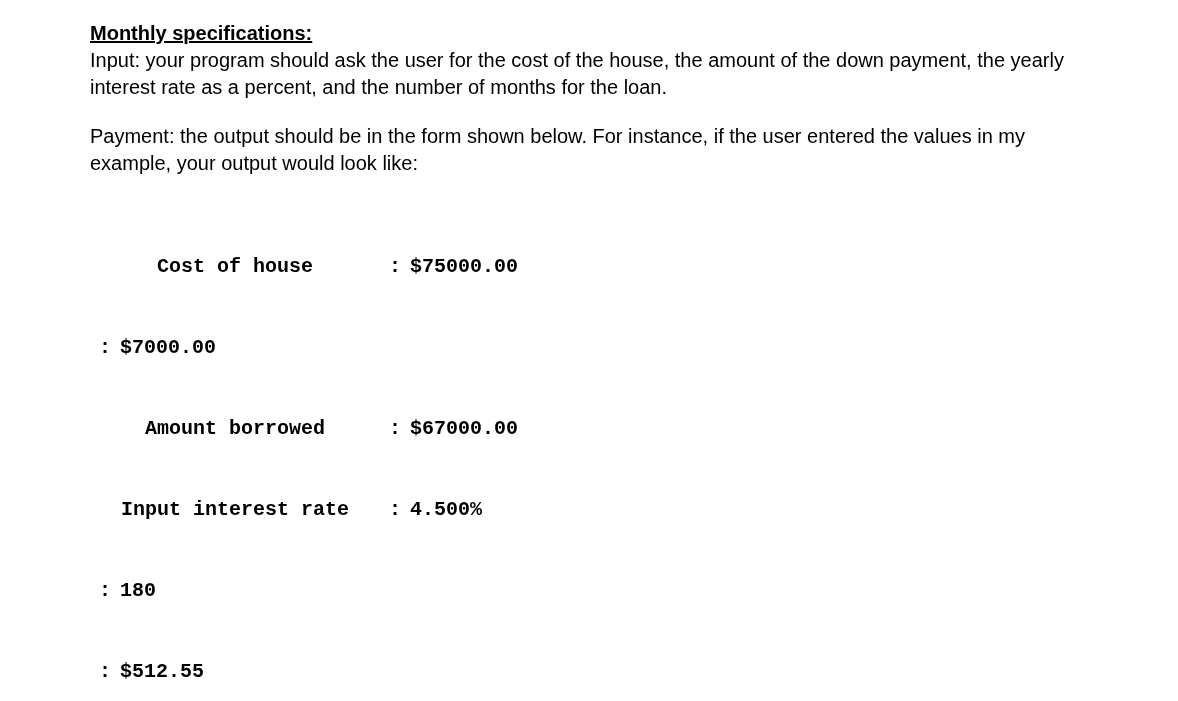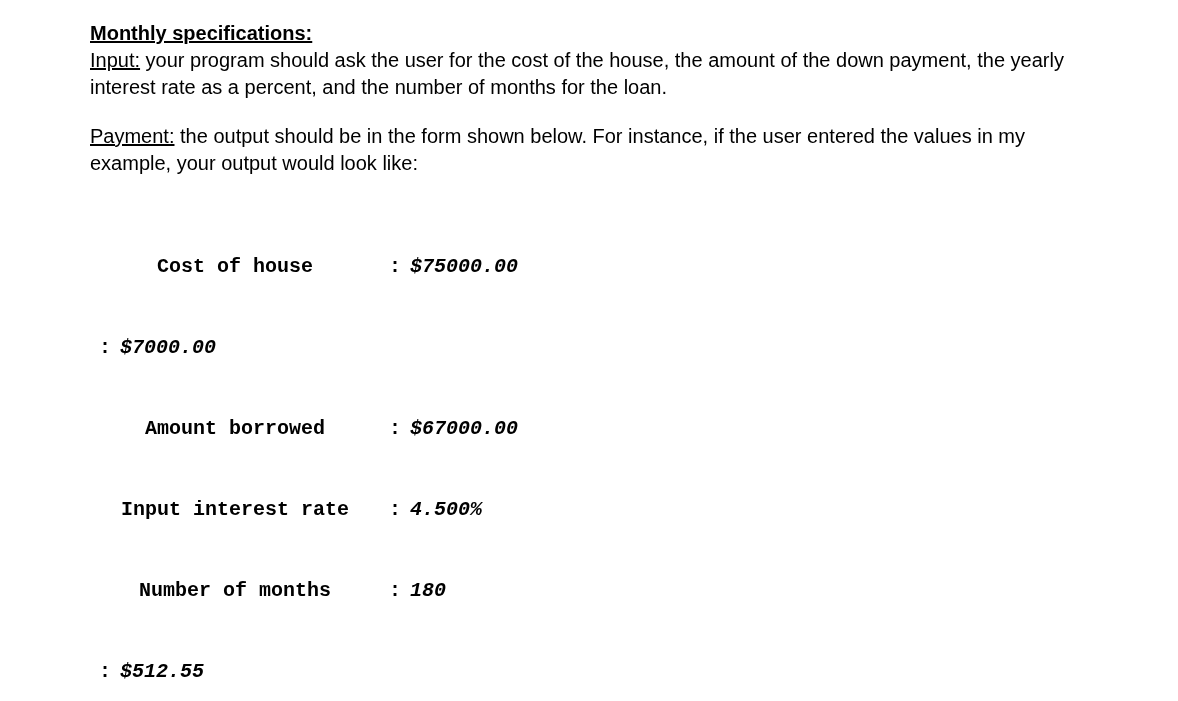--- a/index.html
+++ b/index.html
@@ -11,21 +11,20 @@
       margin: 0;
       padding: 20px 90px;
       width: 1178px;
       box-sizing: border-box;
     }
     .heading-main {
       font-weight: bold;
       text-decoration: underline;
     }
     .heading-sub {
-      text-decoration: underline;
     }
     .para {
       margin-bottom: 22px;
     }
     .output-block {
       font-family: "Courier New", Courier, monospace;
       font-weight: bold;
       white-space: pre;
       margin: 4px 0 24px 0;
       line-height: 1.35;
@@ -36,21 +35,20 @@
     .output-label {
       width: 290px;
       text-align: center;
     }
     .output-colon {
       width: 30px;
       text-align: center;
     }
     .output-value {
       text-align: left;
-      font-style: italic;
     }
   </style>
 </head>
 <body>
 
 <div class="para">
   <span class="heading-main">Monthly specifications:</span><br>
   <span class="heading-sub">Input:</span><span> your program should ask the user for the cost of the house, the amount of the down payment, the yearly interest rate as a percent, and the number of months for the loan.</span>
 </div>
 
@@ -65,20 +63,20 @@
   <div class="output-row">
     <span class="output-colon">:</span><span class="output-value">$7000.00</span>
   </div>
   <div class="output-row">
     <span class="output-label">Amount borrowed</span><span class="output-colon">:</span><span class="output-value">$67000.00</span>
   </div>
   <div class="output-row">
     <span class="output-label">Input interest rate</span><span class="output-colon">:</span><span class="output-value">4.500%</span>
   </div>
   <div class="output-row">
-    <span class="output-label">Number of months</span><span class="output-colon">:</span><span class="output-value">180</span>
+    <span class="output-colon">:</span><span class="output-value">180</span>
   </div>
   <div class="output-row">
     <span class="output-colon">:</span><span class="output-value">$512.55</span>
   </div>
   
   
 </div>
 
 </body></html>

